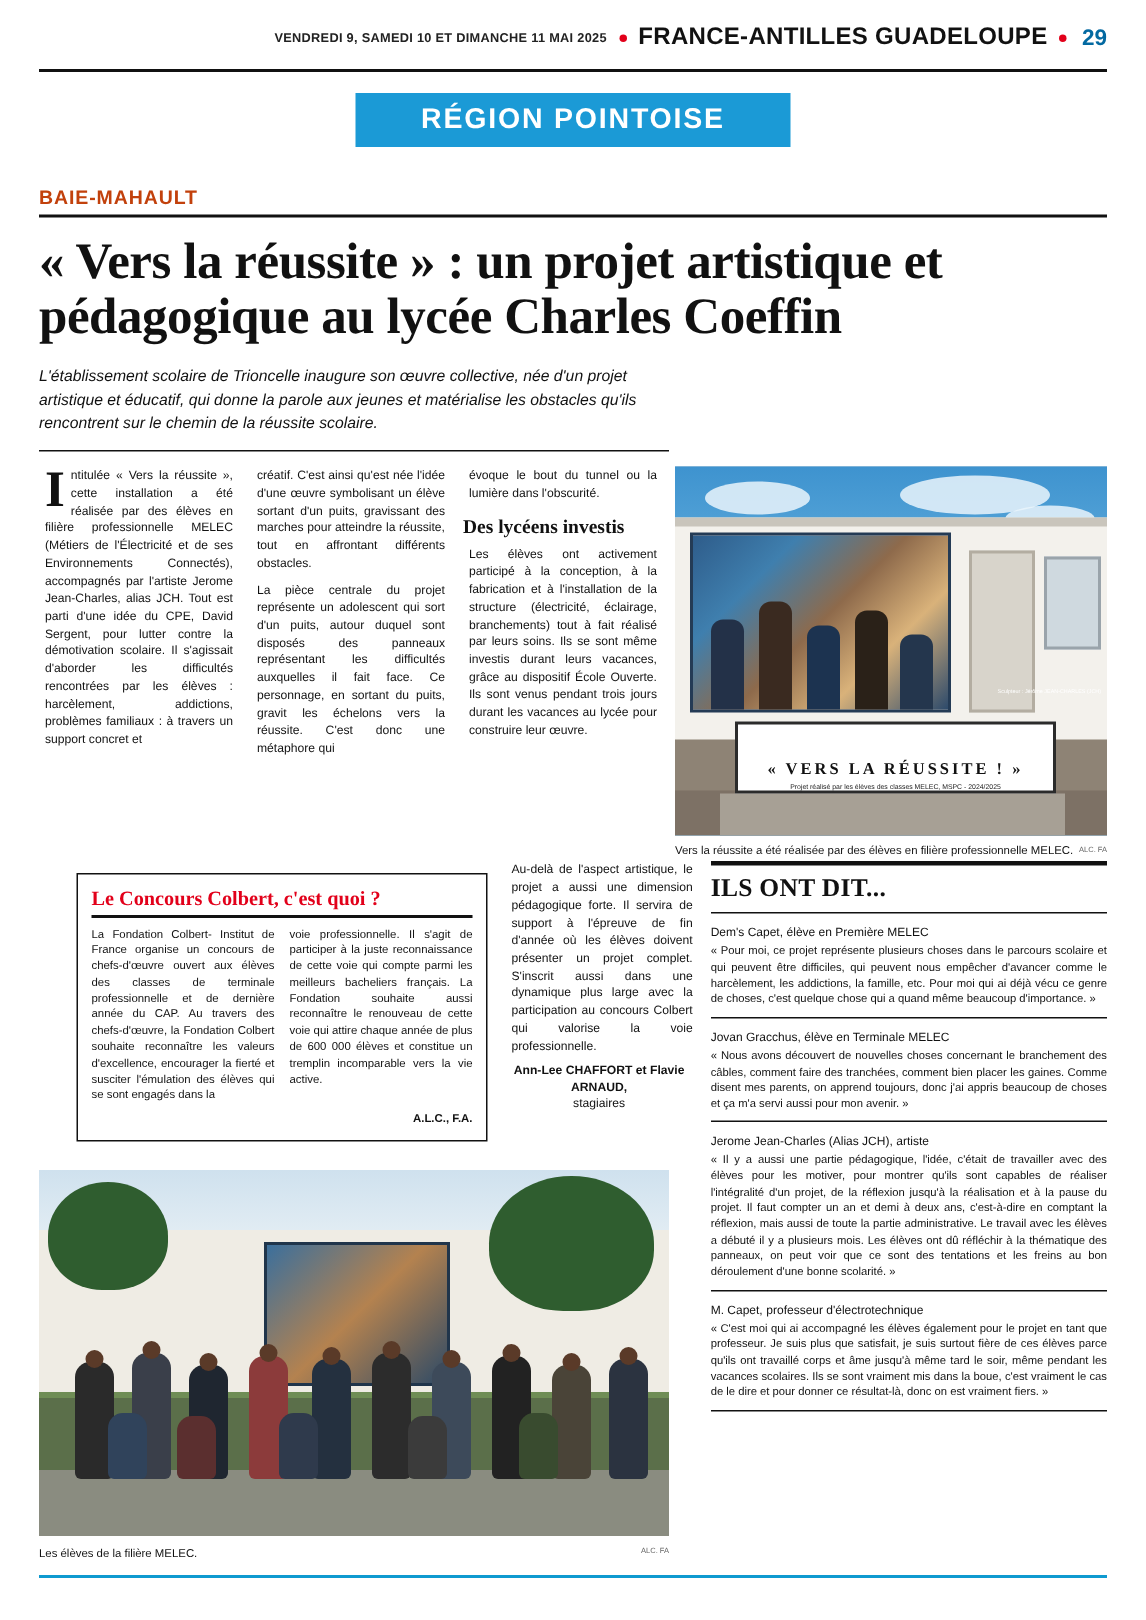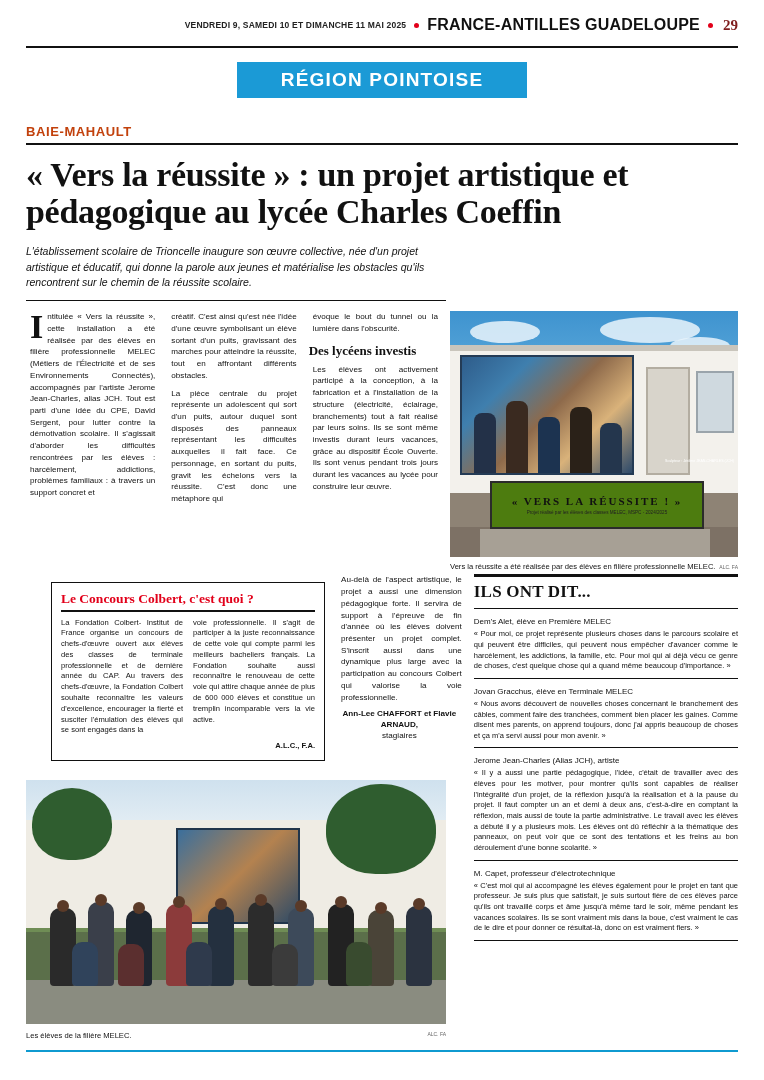--- a/index.html
+++ b/index.html
@@ -13,21 +13,21 @@
   .page{position:relative;width:764px;height:1080px;box-sizing:border-box;padding:0 26px;}
 
   
   .masthead{
     display:flex;align-items:center;justify-content:flex-end;gap:8px;
     height:34px;padding-top:8px;
   }
   .mast-date{font-size:8.5px;font-weight:700;letter-spacing:.2px;color:#222;text-transform:uppercase;}
   .mast-dot{width:5px;height:5px;border-radius:50%;background:#e2001a;display:inline-block;}
   .mast-title{font-size:16px;font-weight:700;letter-spacing:.2px;color:#111;text-transform:uppercase;}
-  .mast-page{font-size:15px;font-weight:700;color:#7f1d1d;margin-left:2px;font-family:Liberation Serif, serif;}
+  .mast-page{font-size:15px;font-weight:700;color:#0369a1;margin-left:2px;}
   .rule{height:2px;background:#111;margin-top:4px;}
 
   
   .banner-wrap{margin-top:14px;display:flex;justify-content:center;}
   .banner{
     background:#1b9ad6;color:#fff;font-size:19px;font-weight:700;letter-spacing:1.2px;
     padding:7px 44px;text-transform:uppercase;
   }
 
   
@@ -75,22 +75,22 @@
     position:absolute;left:10px;top:44px;width:170px;height:116px;
     background:linear-gradient(135deg,#2e5c8a 0%,#3f7fae 25%,#8e6a4b 50%,#d9b27a 72%,#2d4a6b 100%);
     border:2px solid #243b55;
   }
   .ph-fig{position:absolute;bottom:0;width:22px;background:#1d2c3f;border-radius:8px 8px 0 0;}
   .ph-door{position:absolute;left:196px;top:56px;width:40px;height:104px;background:#d8d4cb;border:2px solid #b3ada1;}
   .ph-win{position:absolute;left:246px;top:60px;width:34px;height:58px;background:#cfd9df;border:2px solid #9aa4ab;}
   .ph-base{position:absolute;left:0;right:0;bottom:0;height:64px;background:#8e8375;}
   .ph-ground{position:absolute;left:0;right:0;bottom:0;height:30px;background:#7d7165;}
   .ph-sign{
-    position:absolute;left:40px;bottom:28px;width:210px;height:44px;background:#4d7c0f;
-    border:2px solid #2b2b2b;display:flex;flex-direction:column;align-items:center;justify-content:center;
+    position:absolute;left:40px;bottom:28px;width:210px;height:44px;background:#ffffff;
+    border:2px solid #2b2b2b;display:flex;flex-direction:column;align-items:center;justify-content:flex-end;
   }
   .ph-sign .t1{font-family:"Liberation Serif", serif;font-weight:700;font-size:11px;letter-spacing:2px;}
   .ph-sign .t2{font-size:4.6px;margin-top:3px;color:#222;}
   .ph-plinth{position:absolute;left:30px;bottom:0;width:230px;height:28px;background:#a7a095;}
   .ph-credit{
     position:absolute;right:4px;top:148px;font-size:3.6px;color:#fff;transform:rotate(0deg);
   }
   .cap{font-size:7.6px;line-height:1.35;margin-top:5px;color:#111;}
   .cap-credit{font-size:5px;color:#666;float:right;margin-top:2px;}
 
@@ -231,21 +231,21 @@
       </div>
     </div>
 
     <div class="quotes">
       <div class="quotes-rule"></div>
       <h2>ILS ONT DIT...</h2>
       <div class="q-sep"></div>
 
       <div>
         <div class="q-name">
-          <span>Dem's Alet,</span>
+          <span>Dem's Capet,</span>
           <span>élève en Première MELEC</span>
         </div>
         <p class="q-text">« Pour moi, ce projet représente plusieurs choses dans le parcours scolaire et qui peuvent être difficiles, qui peuvent nous empêcher d'avancer comme le harcèlement, les addictions, la famille, etc. Pour moi qui ai déjà vécu ce genre de choses, c'est quelque chose qui a quand même beaucoup d'importance. »</p>
         <div class="q-sep"></div>
       </div>
 
       <div>
         <div class="q-name">
           <span>Jovan Gracchus,</span>
           <span>élève en Terminale MELEC</span>

